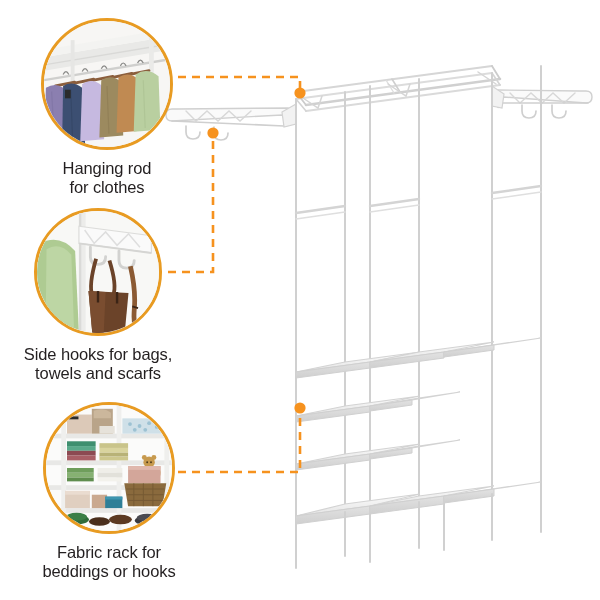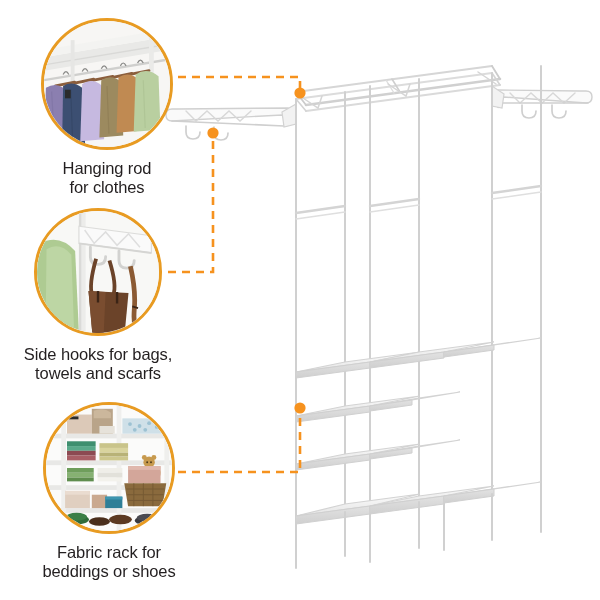--- a/index.html
+++ b/index.html
@@ -393,16 +393,16 @@
           <ellipse cx="32" cy="120" rx="13" ry="5" fill="#2f6b3a"></ellipse>
           <ellipse cx="32" cy="117" rx="11" ry="4" fill="#3b7f46"></ellipse>
           <ellipse cx="56" cy="122" rx="11" ry="4.5" fill="#4a2f1c"></ellipse>
           <ellipse cx="78" cy="120" rx="12" ry="5" fill="#5c3a22"></ellipse>
           <ellipse cx="106" cy="121" rx="13" ry="5" fill="#3a3a3e"></ellipse>
           <ellipse cx="106" cy="118" rx="11" ry="4" fill="#4a4a50"></ellipse>
         </g>
       </svg>
     </div>
     <div class="callout-label">Fabric rack for
-beddings or shoes</div>
+beddings or hooks</div>
   </div>
 
 </div>
 
 </body></html>

